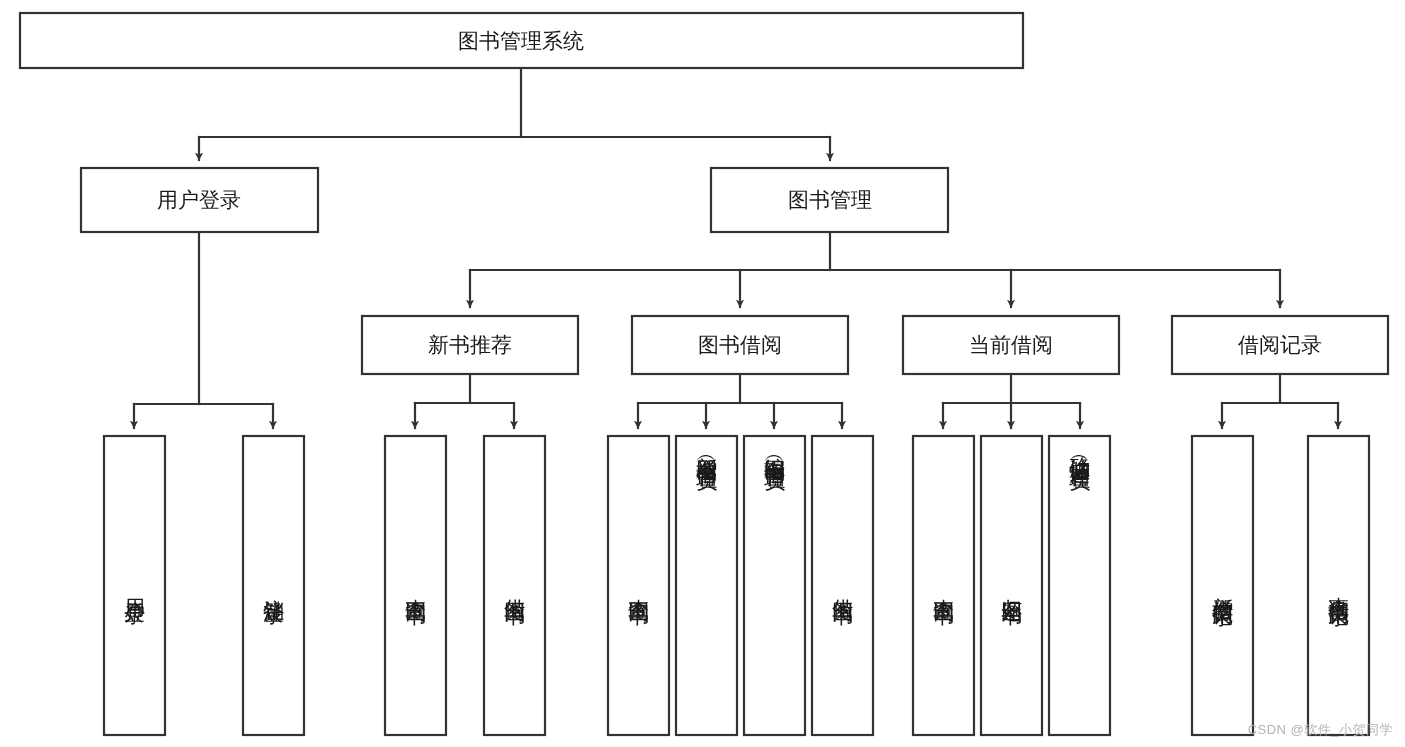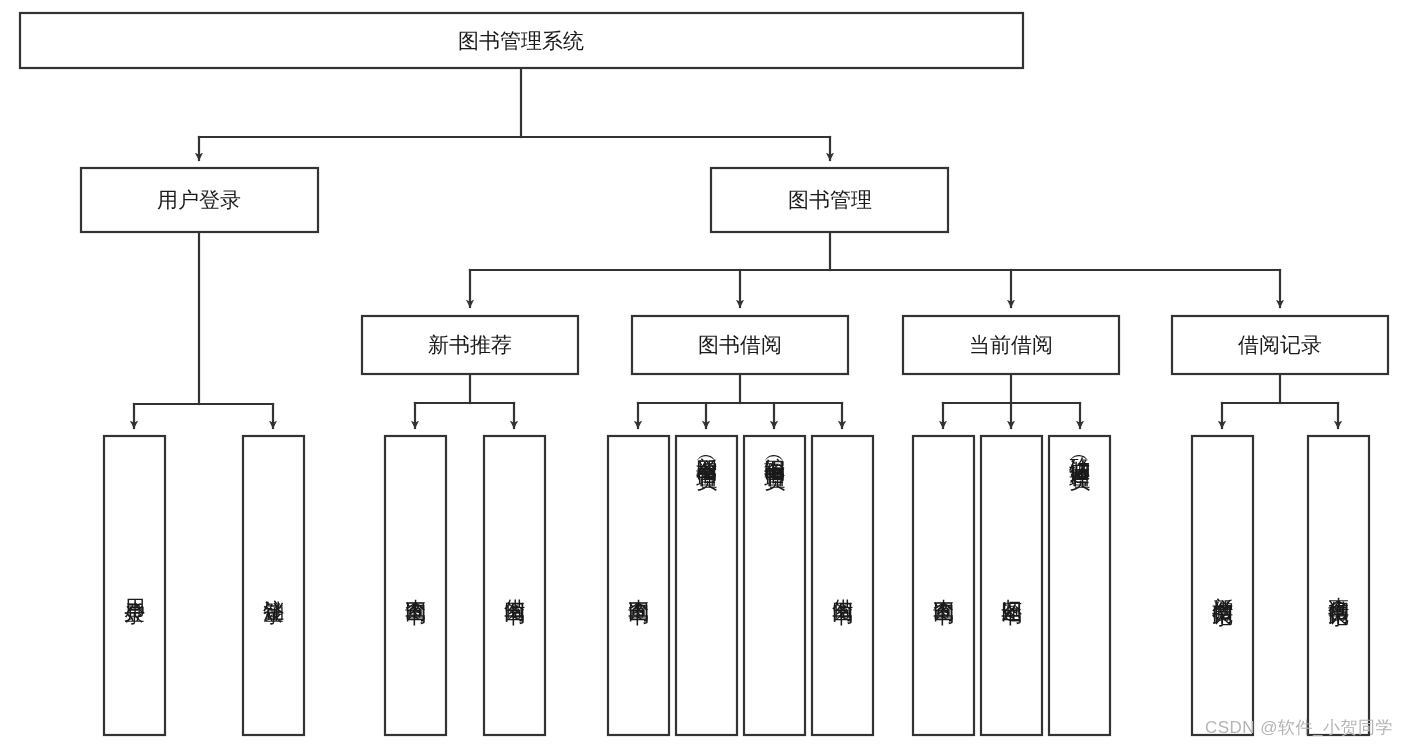--- a/index.html
+++ b/index.html
@@ -68,21 +68,21 @@
     color: #1a1a1a;
     letter-spacing: 2px;
     white-space: nowrap;
     text-align: center;
   }
   .watermark {
     position: absolute;
     right: 12px;
     bottom: 8px;
     font-family: "Liberation Sans", "DejaVu Sans", sans-serif;
-    font-size: 17px;
+    font-size: 13px;
     color: #b4b4b4;
     letter-spacing: 0.5px;
     user-select: none;
     white-space: nowrap;
   }
 </style>
 </head>
 <body>
 
 <div id="diagram-root">

